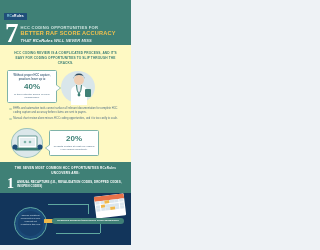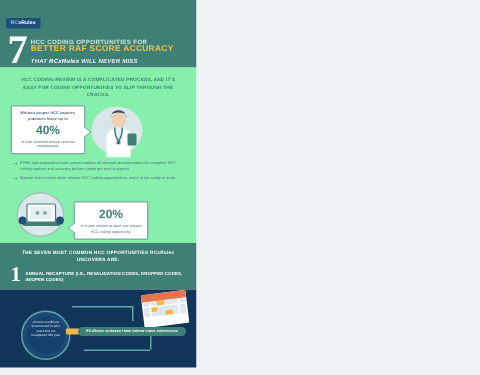--- a/index.html
+++ b/index.html
@@ -69,21 +69,21 @@
     font-weight:bold;
     font-style:italic;
     letter-spacing:.15px;
     line-height:1.3;
     margin-top:.5px;
   }
   .t3 .brand { color:#ffffff; }
 
   
   .body-sec {
-    background:#86efac;
+    background:#fef9c3;
     padding:4px 7px 2px 7px;
     position:relative;
   }
   .intro {
     color:#3f8076;
     font-size:3.2px;
     font-weight:bold;
     text-align:center;
     line-height:1.55;
     letter-spacing:.12px;
@@ -179,21 +179,21 @@
     color:#4a6a80;
     font-size:2.6px;
     line-height:1.5;
     letter-spacing:.03px;
   }
 
   
   .stat-row2 {
     position:relative;
     display:flex;
-    align-items:flex-end;
+    align-items:center;
     min-height:34px;
   }
   .laptop {
     position:relative;
     width:42px; height:34px;
     flex:0 0 auto;
   }
   .lap-circle {
     position:absolute;
     left:4px; top:2px;

